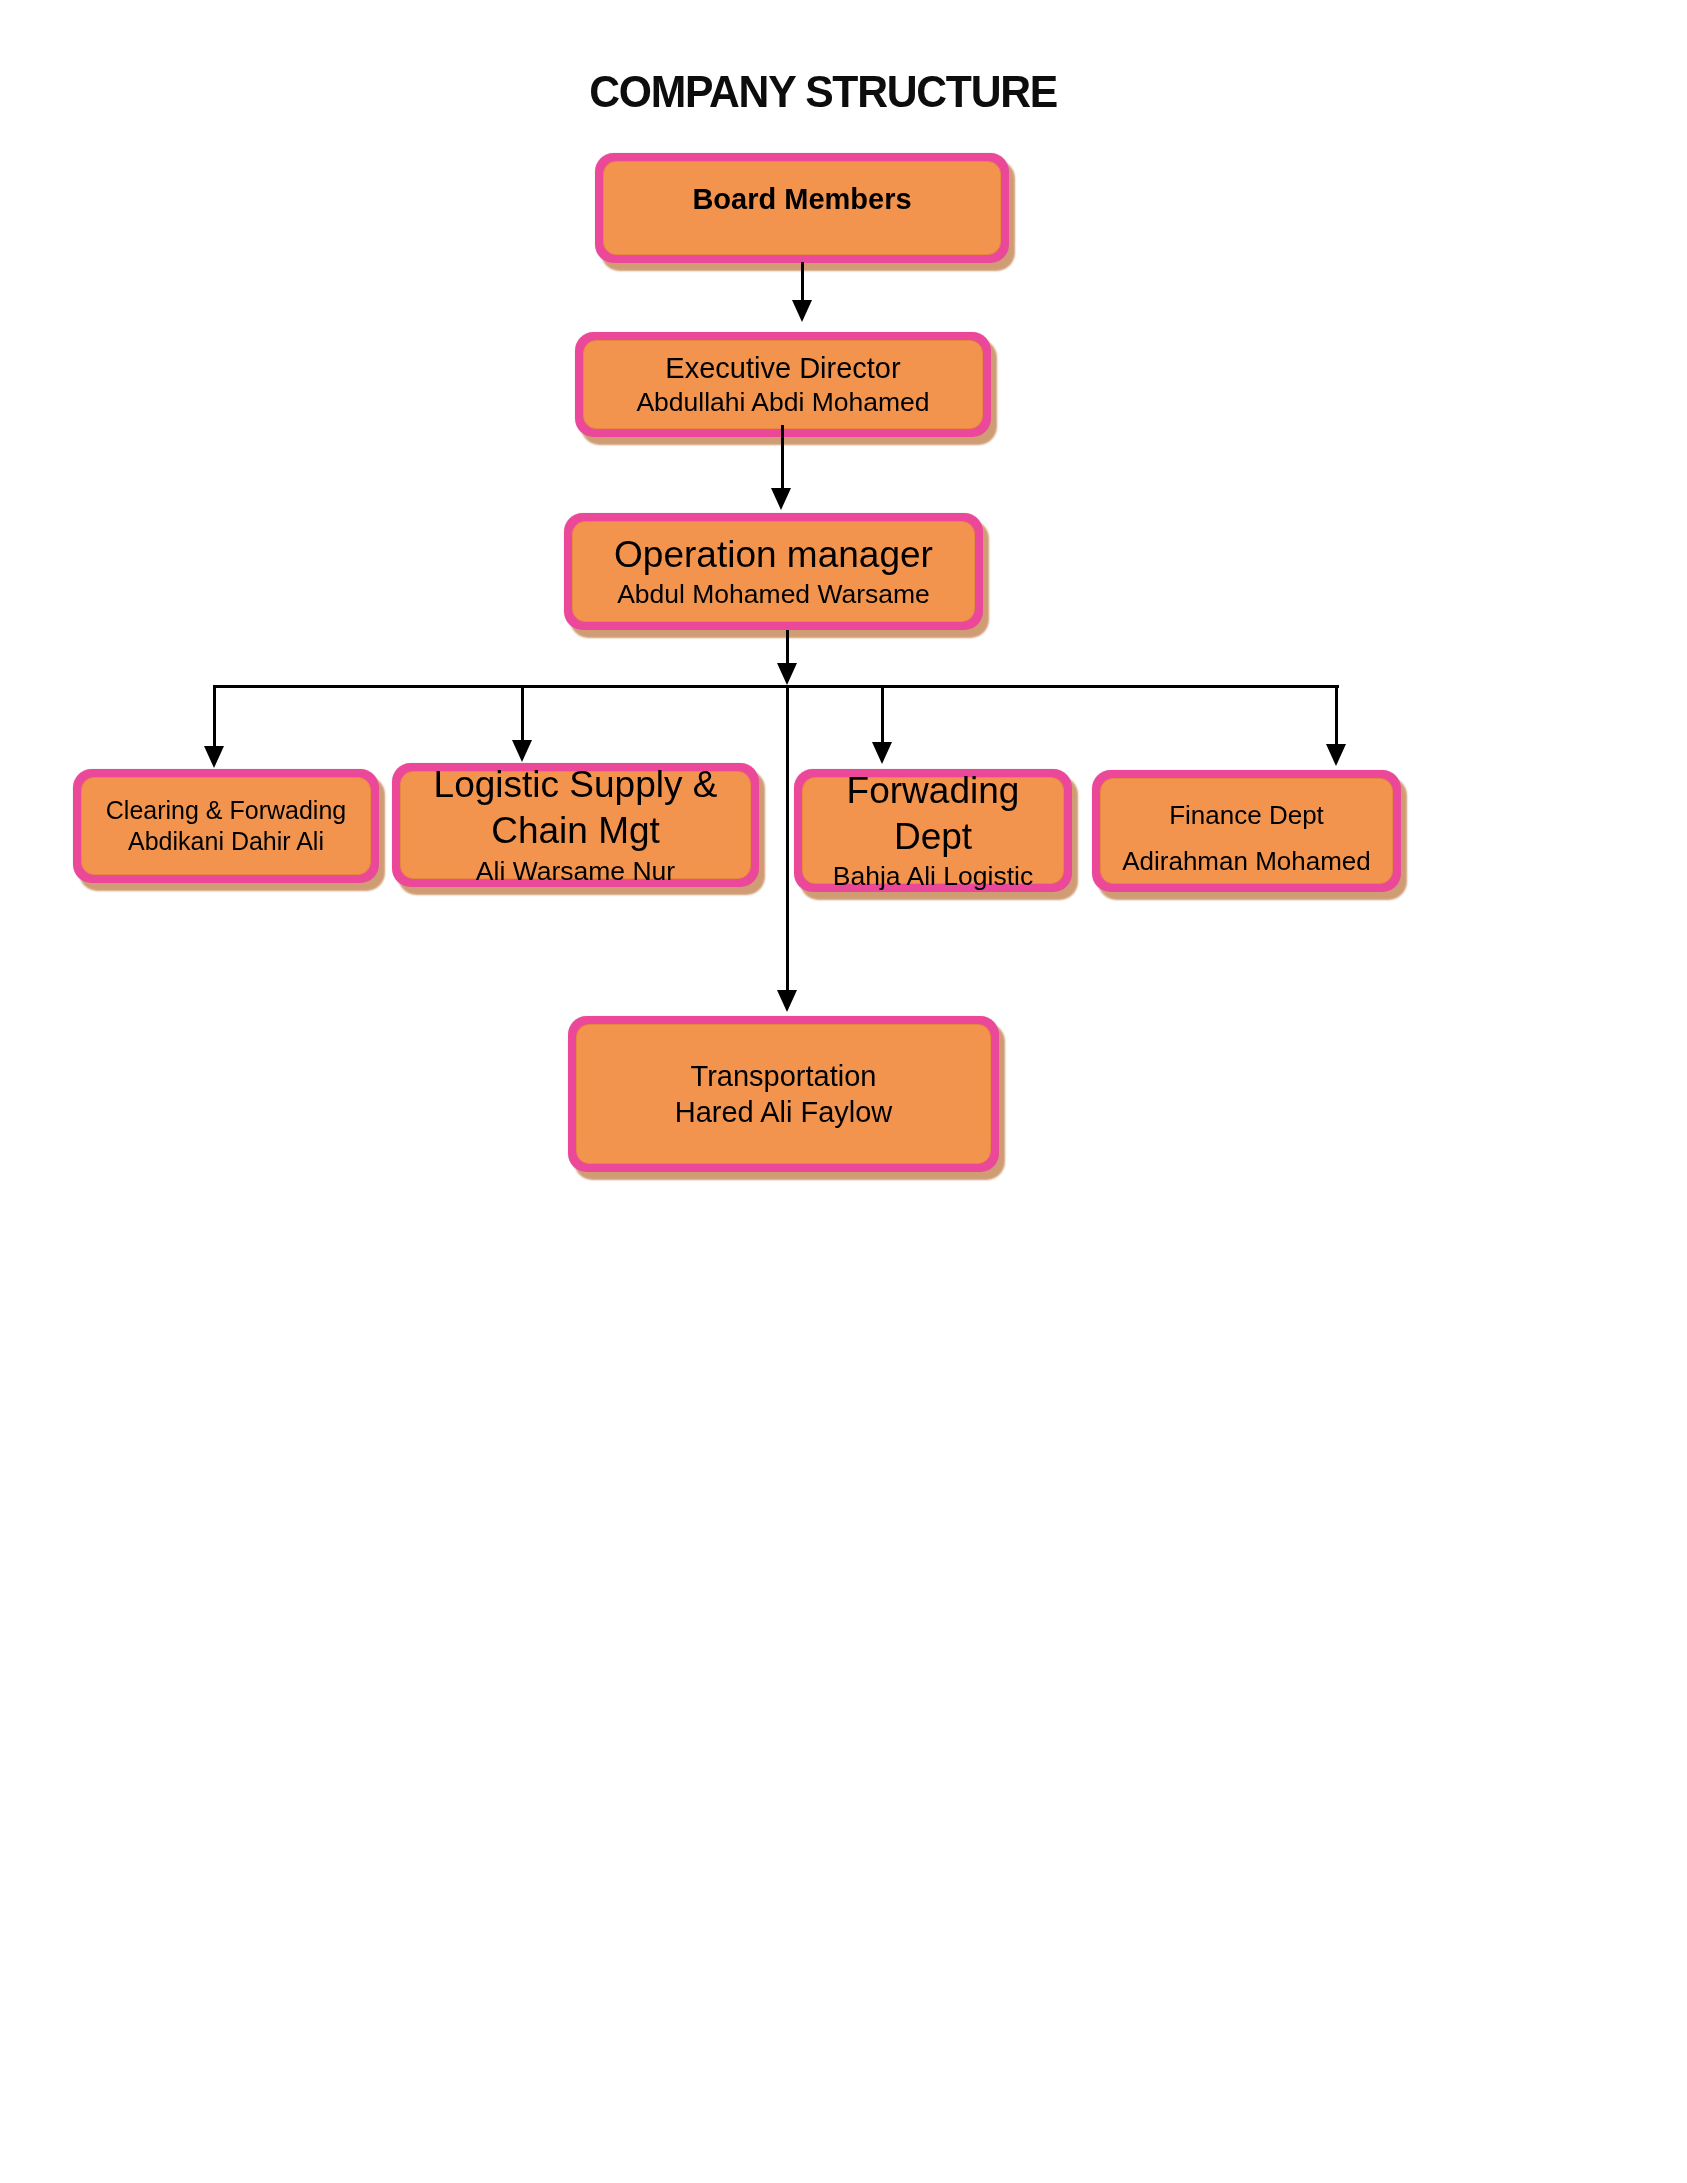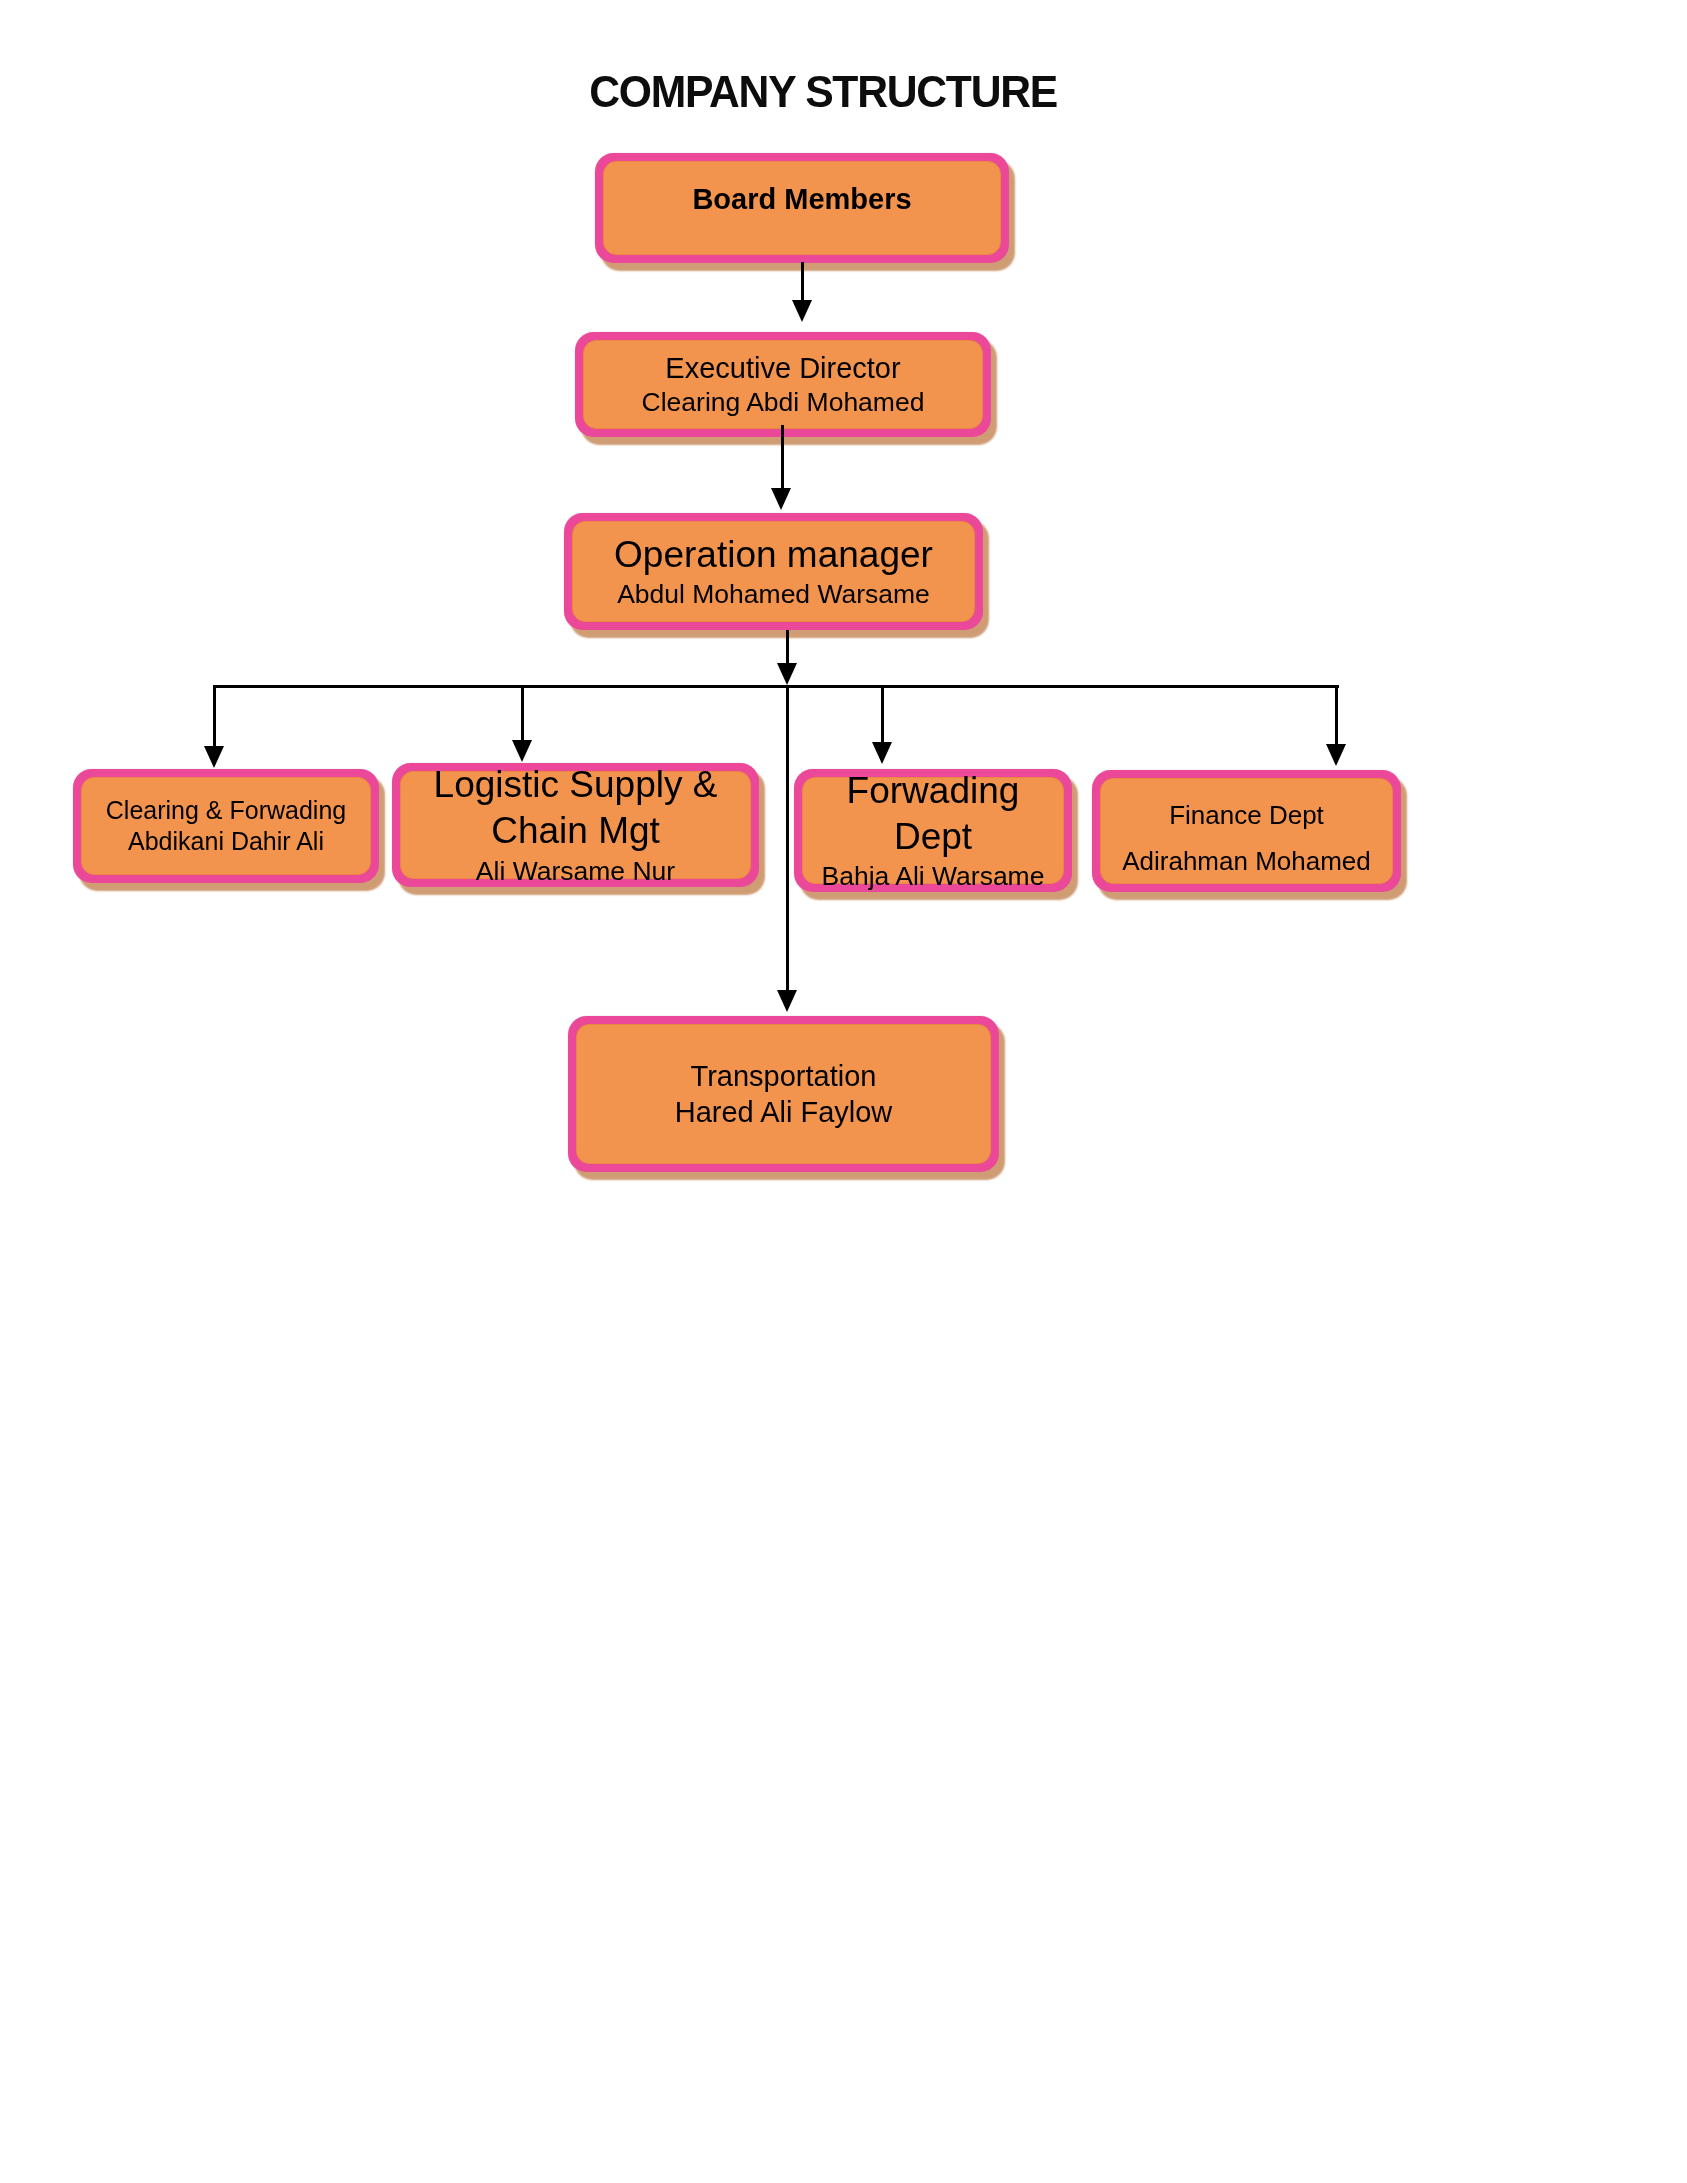--- a/index.html
+++ b/index.html
@@ -144,21 +144,21 @@
 
   <div class="node" id="node-board">
     <div class="node-inner">
       <div class="node-title">Board Members</div>
     </div>
   </div>
 
   <div class="node" id="node-executive">
     <div class="node-inner">
       <div class="node-title">Executive Director</div>
-      <div class="node-subtitle">Clearing Abdi Mohamed</div>
+      <div class="node-subtitle">Abdullahi Abdi Mohamed</div>
     </div>
   </div>
 
   <div class="node" id="node-operation">
     <div class="node-inner">
       <div class="node-title">Operation manager</div>
       <div class="node-subtitle">Abdul Mohamed Warsame</div>
     </div>
   </div>
 
@@ -172,21 +172,21 @@
   <div class="node" id="node-logistic">
     <div class="node-inner">
       <div class="node-title">Logistic Supply &amp; Chain Mgt</div>
       <div class="node-subtitle">Ali Warsame Nur</div>
     </div>
   </div>
 
   <div class="node" id="node-marketing">
     <div class="node-inner">
       <div class="node-title">Forwading Dept</div>
-      <div class="node-subtitle">Bahja Ali Warsame</div>
+      <div class="node-subtitle">Bahja Ali Logistic</div>
     </div>
   </div>
 
   <div class="node" id="node-finance">
     <div class="node-inner">
       <div class="node-title">Finance Dept</div>
       <div class="node-subtitle">Adirahman Mohamed</div>
     </div>
   </div>
 

